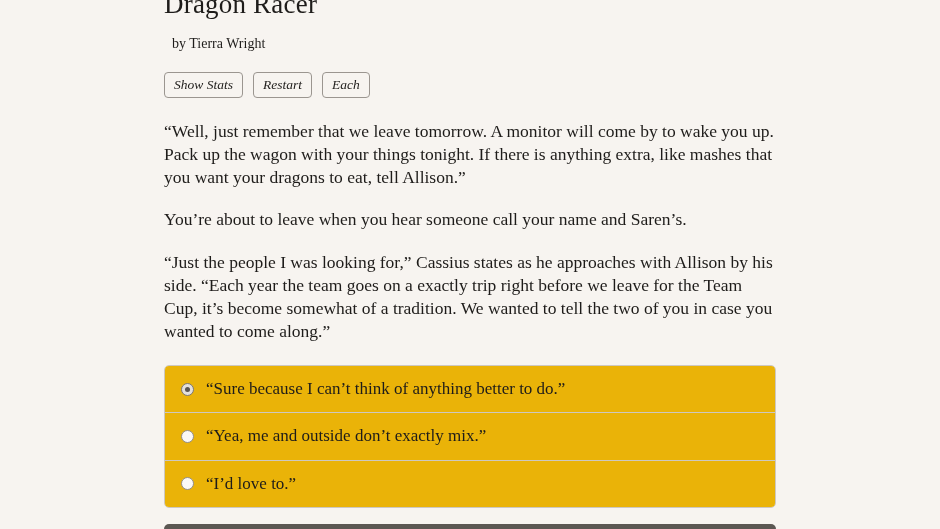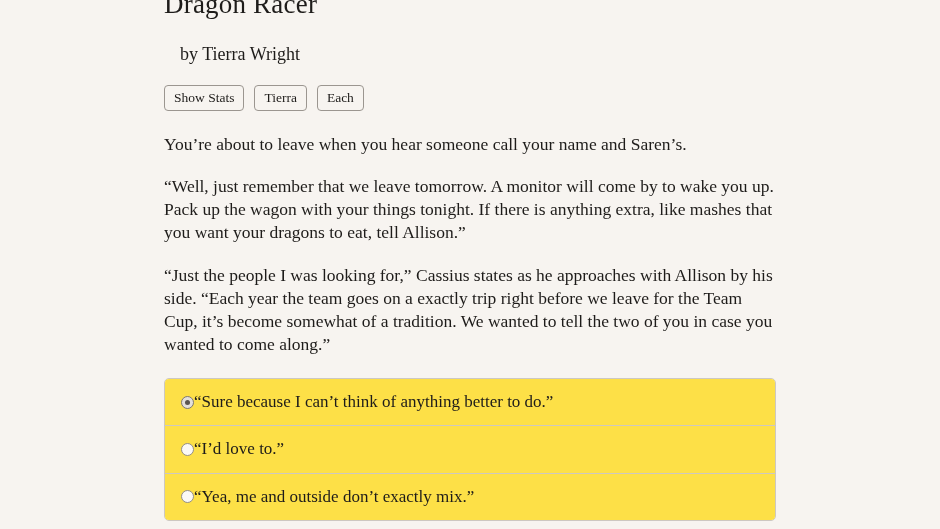--- a/index.html
+++ b/index.html
@@ -24,66 +24,68 @@
     font-size: 27px;
     font-weight: normal;
     line-height: 1.1;
     margin: 0;
     padding-top: 0;
     letter-spacing: 0.2px;
     position: relative;
     top: -10px;
   }
   .byline {
-    font-size: 18px;
-    margin: 16px;
+    font-size: 14px;
+    margin: 8px;
     padding: 0;
     position: relative;
     top: -2px;
   }
   .buttons {
     margin-top: 18px;
     display: flex;
     gap: 10px;
     align-items: center;
   }
   .btn {
     font-family: "Liberation Serif", serif;
     font-size: 13.5px;
     line-height: 1;
     padding: 5px 9px 6px 9px;
     background: #f7f4f0;
     border: 1px solid #9b9690;
     border-radius: 4px;
     color: #1e1c1a;
     cursor: pointer;
+    font-style: italic;
   }
   .story {
     margin-top: 22px;
   }
   .story p {
     font-size: 17.5px;
     line-height: 1.32;
     margin: 0 0 19px 0;
     text-align: left;
   }
   .choices {
     margin-top: 22px;
     border: 1px solid #cdc8c1;
     border-radius: 5px;
     background: #fbf9f6;
     overflow: hidden;
   }
   .choice {
     display: flex;
     align-items: center;
+    gap: 12px;
     padding: 13px 16px;
     border-bottom: 1px solid #cdc8c1;
     cursor: pointer;
-    background: #fde047;
+    background: #eab308;
   }
   .choice:last-child {
     border-bottom: none;
   }
   .radio {
     width: 13px;
     height: 13px;
     border-radius: 50%;
     border: 1px solid #938e88;
     background: #fbf9f6;
@@ -128,40 +130,40 @@
 <body>
 
 <div class="page">
 
   <h1 class="title">Dragon Racer</h1>
 
   <div class="byline">by Tierra Wright</div>
 
   <div class="buttons">
     <button class="btn">Show Stats</button>
-    <button class="btn">Tierra</button>
+    <button class="btn">Restart</button>
     <button class="btn">Each</button>
   </div>
 
   <div class="story">
+    <p>“Well, just remember that we leave tomorrow. A monitor will come by to wake you up. Pack up the wagon with your things tonight. If there is anything extra, like mashes that you want your dragons to eat, tell Allison.”</p>
     <p>You’re about to leave when you hear someone call your name and Saren’s.</p>
-    <p>“Well, just remember that we leave tomorrow. A monitor will come by to wake you up. Pack up the wagon with your things tonight. If there is anything extra, like mashes that you want your dragons to eat, tell Allison.”</p>
     <p>“Just the people I was looking for,” Cassius states as he approaches with Allison by his side. “Each year the team goes on a exactly trip right before we leave for the Team Cup, it’s become somewhat of a tradition. We wanted to tell the two of you in case you wanted to come along.”</p>
   </div>
 
   <div class="choices">
     <div class="choice">
       <span class="radio selected"></span>
       <span class="choice-label">“Sure because I can’t think of anything better to do.”</span>
     </div>
     <div class="choice">
       <span class="radio"></span>
-      <span class="choice-label">“I’d love to.”</span>
+      <span class="choice-label">“Yea, me and outside don’t exactly mix.”</span>
     </div>
     <div class="choice">
       <span class="radio"></span>
-      <span class="choice-label">“Yea, me and outside don’t exactly mix.”</span>
+      <span class="choice-label">“I’d love to.”</span>
     </div>
   </div>
 
   <button class="next-btn">Next</button>
 
 </div>
 
 </body></html>

